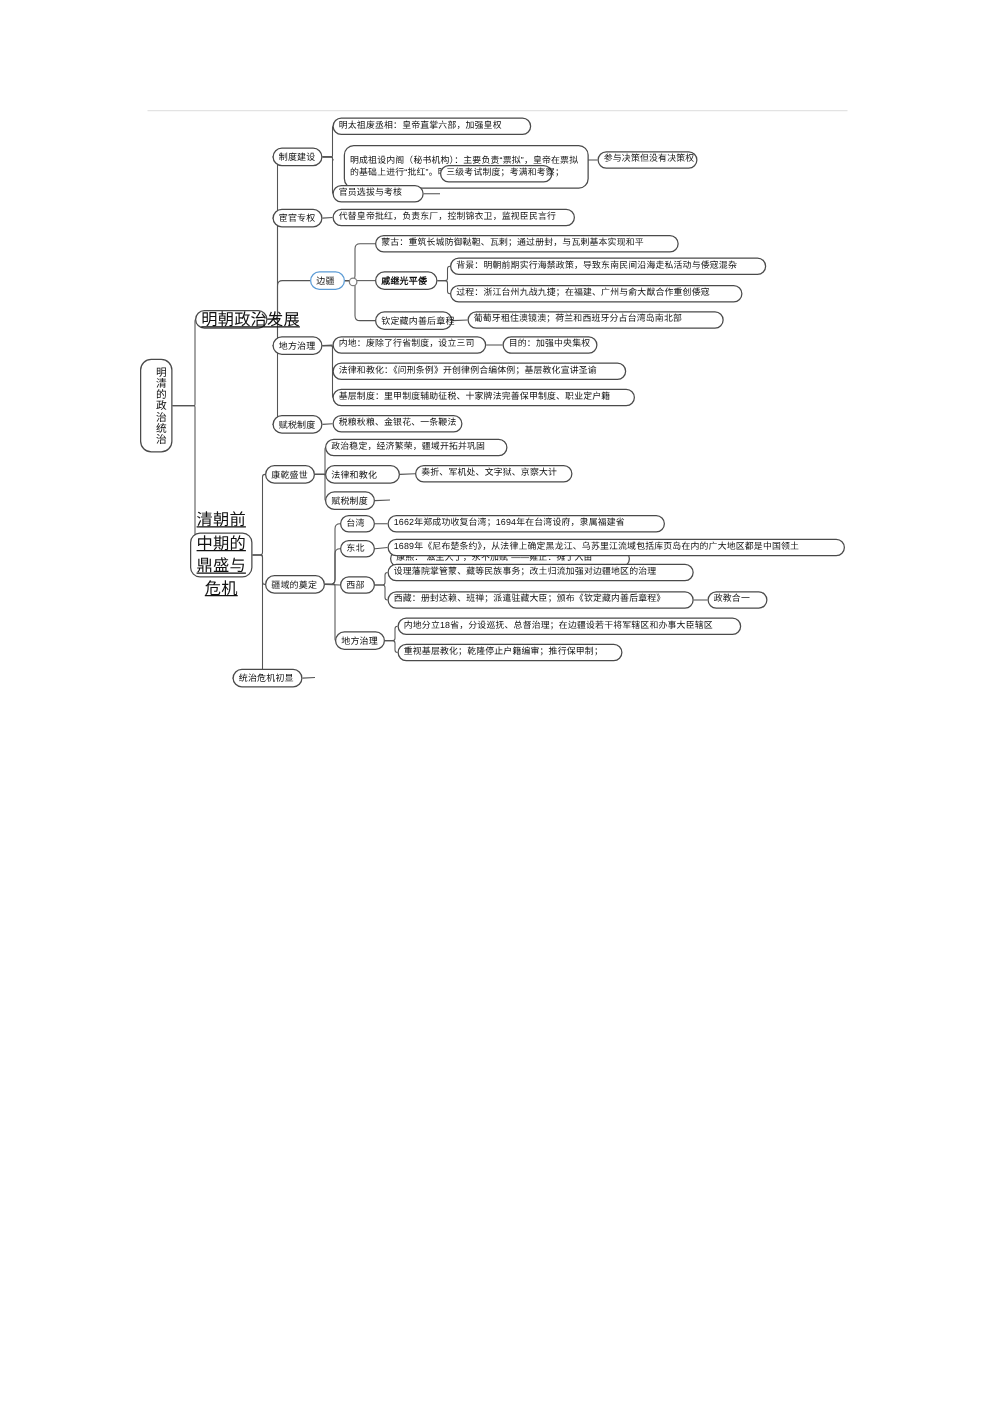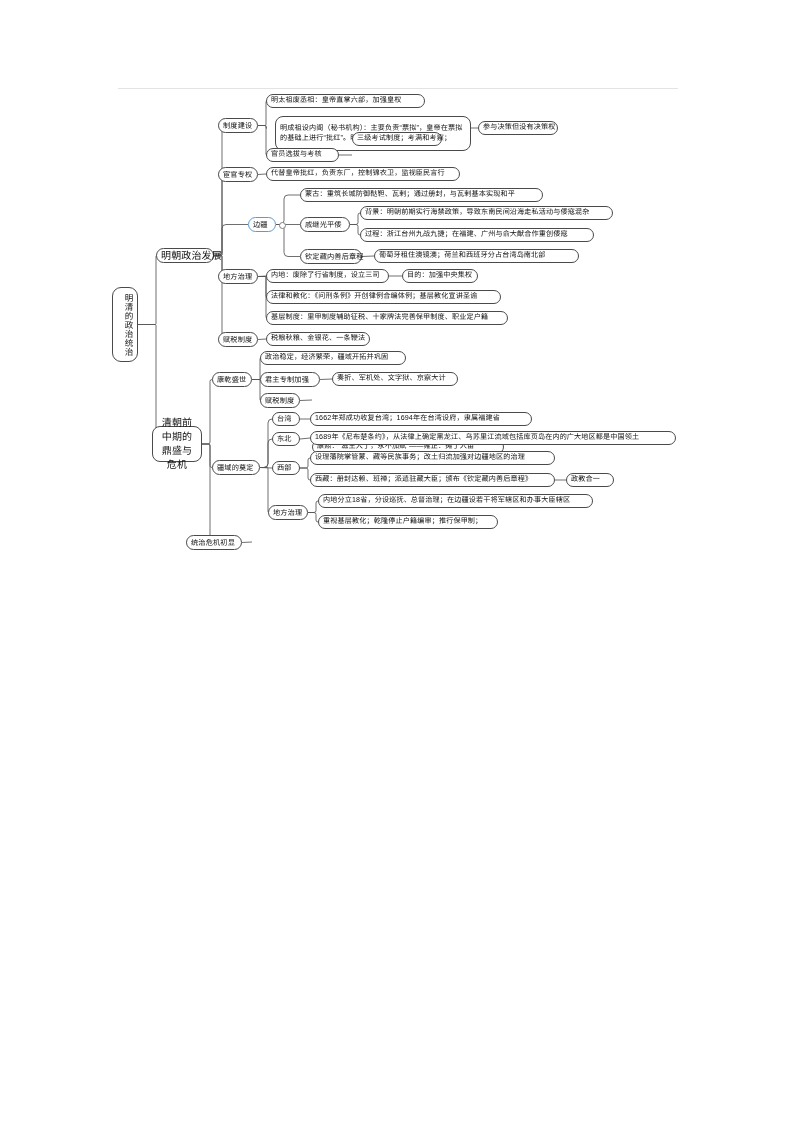--- a/index.html
+++ b/index.html
@@ -54,23 +54,24 @@
     border-radius: 9px;
     font-size: 8.6px;
     line-height: 1.5;
     letter-spacing: 0.4px;
     writing-mode: vertical-rl;
     text-orientation: upright;
     justify-content: center;
     padding: 6px 3px;
   }
   .node.l1 {
-    font-size: 10px;
+    font-size: 13px;
     border-radius: 8px;
     justify-content: flex-start;
+    text-decoration: underline;
   }
   .node.l1.multi {
     white-space: normal;
     text-align: center;
     line-height: 1.42;
   }
   .node.l2 {
     border-radius: 8px;
     justify-content: flex-start;
     font-size: 7.2px;
@@ -192,21 +193,21 @@
   <div class="node leaf" style="left: 266px; top: 167px; width: 194px; height: 14px;">
     <span class="node-text">代替皇帝批红，负责东厂，控制锦衣卫，监视臣民言行</span>
   </div>
 
   <div class="node l2 highlight" style="left: 248px; top: 217px; width: 28px; height: 15px;">
     <span class="node-text">边疆</span>
   </div>
   <div class="node leaf" style="left: 300px; top: 188px; width: 243px; height: 14px;">
     <span class="node-text">蒙古：重筑长城防御鞑靼、瓦剌；通过册封，与瓦剌基本实现和平</span>
   </div>
-  <div class="node l2" style="left: 300px; top: 217px; width: 50px; height: 15px;">
+  <div class="node l2" style="left: 300px; top: 217px; width: 50px; height: 15px; font-weight: bold;">
     <span class="node-text">戚继光平倭</span>
   </div>
   <div class="node leaf" style="left: 360px; top: 206px; width: 253px; height: 14px;">
     <span class="node-text">背景：明朝前期实行海禁政策，导致东南民间沿海走私活动与倭寇混杂</span>
   </div>
   <div class="node leaf" style="left: 360px; top: 228px; width: 234px; height: 14px;">
     <span class="node-text">过程：浙江台州九战九捷；在福建、广州与俞大猷合作重创倭寇</span>
   </div>
   <div class="node l2" style="left: 300px; top: 249px; width: 62px; height: 15px;">
     <span class="node-text">钦定藏内善后章程</span>
@@ -242,21 +243,21 @@
     <span class="node-text">清朝前中期的鼎盛与危机</span>
   </div>
 
   <div class="node l2" style="left: 212px; top: 372px; width: 40px; height: 15px;">
     <span class="node-text">康乾盛世</span>
   </div>
   <div class="node leaf" style="left: 260px; top: 351px; width: 146px; height: 14px; align-items: center;">
     <span class="node-text">政治稳定，经济繁荣，疆域开拓并巩固</span>
   </div>
   <div class="node l2" style="left: 260px; top: 372px; width: 60px; height: 15px;">
-    <span class="node-text">君主专制加强</span>
+    <span class="node-text">法律和教化</span>
   </div>
   <div class="node leaf" style="left: 332px; top: 372px; width: 126px; height: 14px;">
     <span class="node-text">奏折、军机处、文字狱、京察大计</span>
   </div>
   <div class="node l2" style="left: 260px; top: 393px; width: 40px; height: 15px;">
     <span class="node-text">赋税制度</span>
   </div>
   <div class="node leaf" style="left: 312px; top: 410px; width: 192px; height: 14px; margin-top: 30px;">
     <span class="node-text">康熙：“滋生人丁，永不加赋”——雍正：摊丁入亩</span>
   </div>

